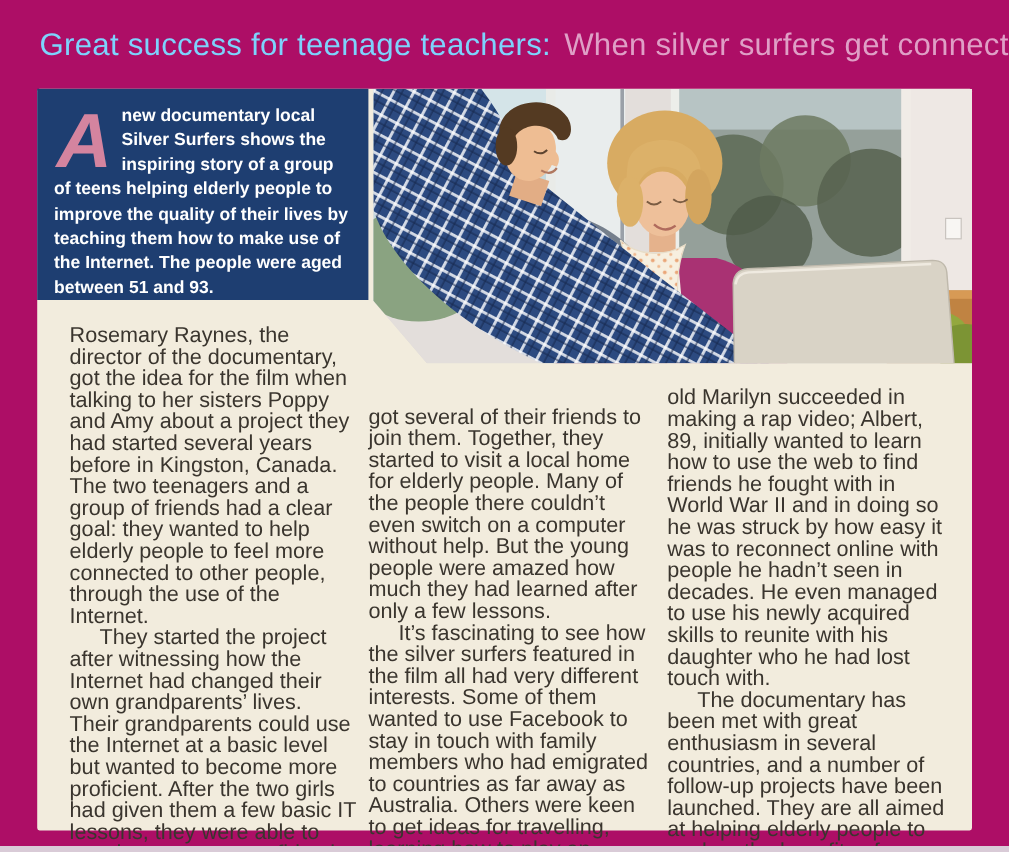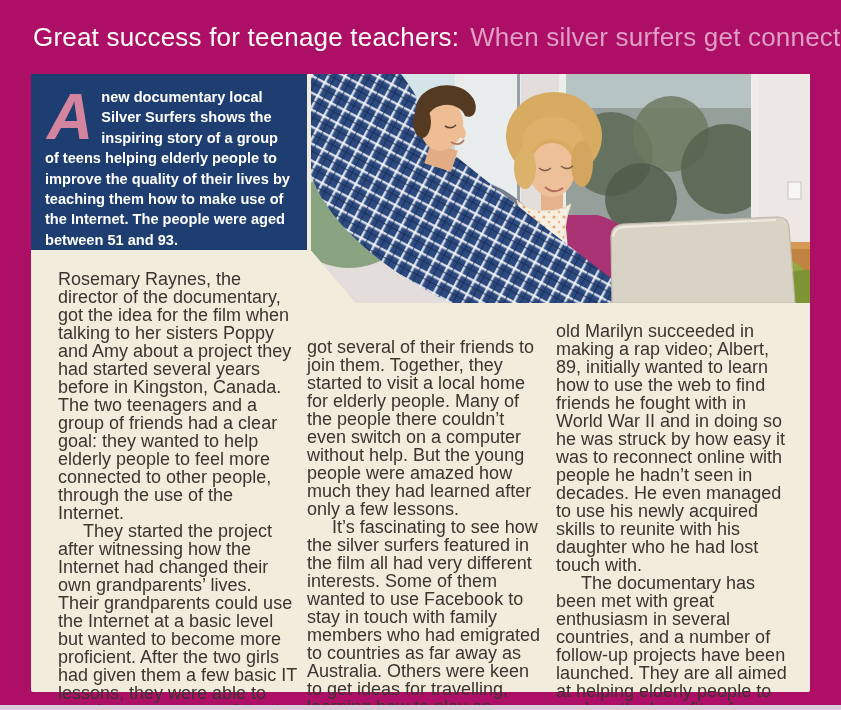--- a/index.html
+++ b/index.html
@@ -7,21 +7,21 @@
   .page {
     position:relative; width:841px; height:710px;
     background:#ad0e66; overflow:hidden;
     font-family:"Liberation Sans", sans-serif;
   }
   .page-title {
     position:absolute; left:33px; top:22px;
     font-size:26px; font-weight:normal; letter-spacing:0.2px;
     white-space:nowrap;
   }
-  .title-main { color:#ffffff; }
+  .title-main { color:#7dd3fc; }
   .title-sub  { color:#df9fc6; margin-left:11px; }
   .card {
     position:absolute; left:31px; top:74px; width:779px; height:618px;
     background:#f2ecdd; border-radius:2px;
   }
   .intro-box {
     position:absolute; left:0; top:0; width:276px; height:176px;
     background:#1e3e71; color:#ffffff;
     padding:13px 14px 0 14px;
     font-size:14.6px; font-weight:bold; line-height:20.4px;

